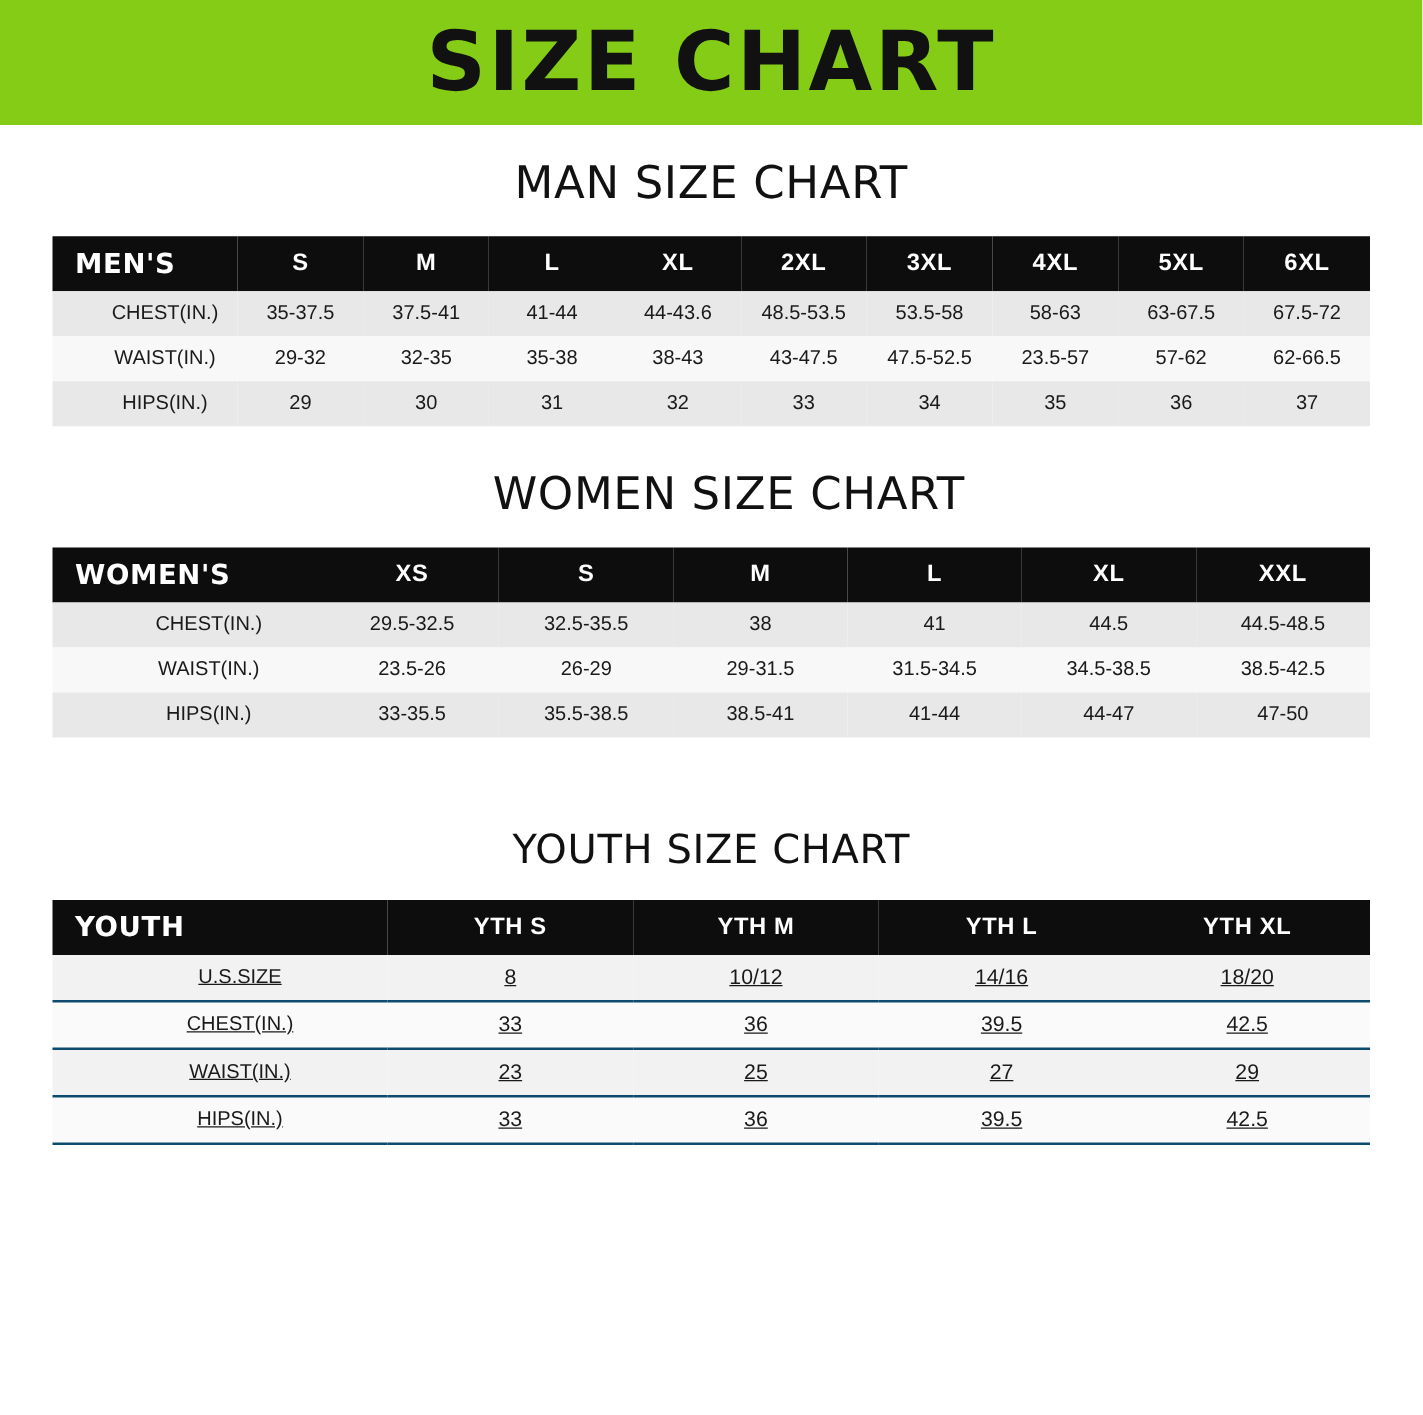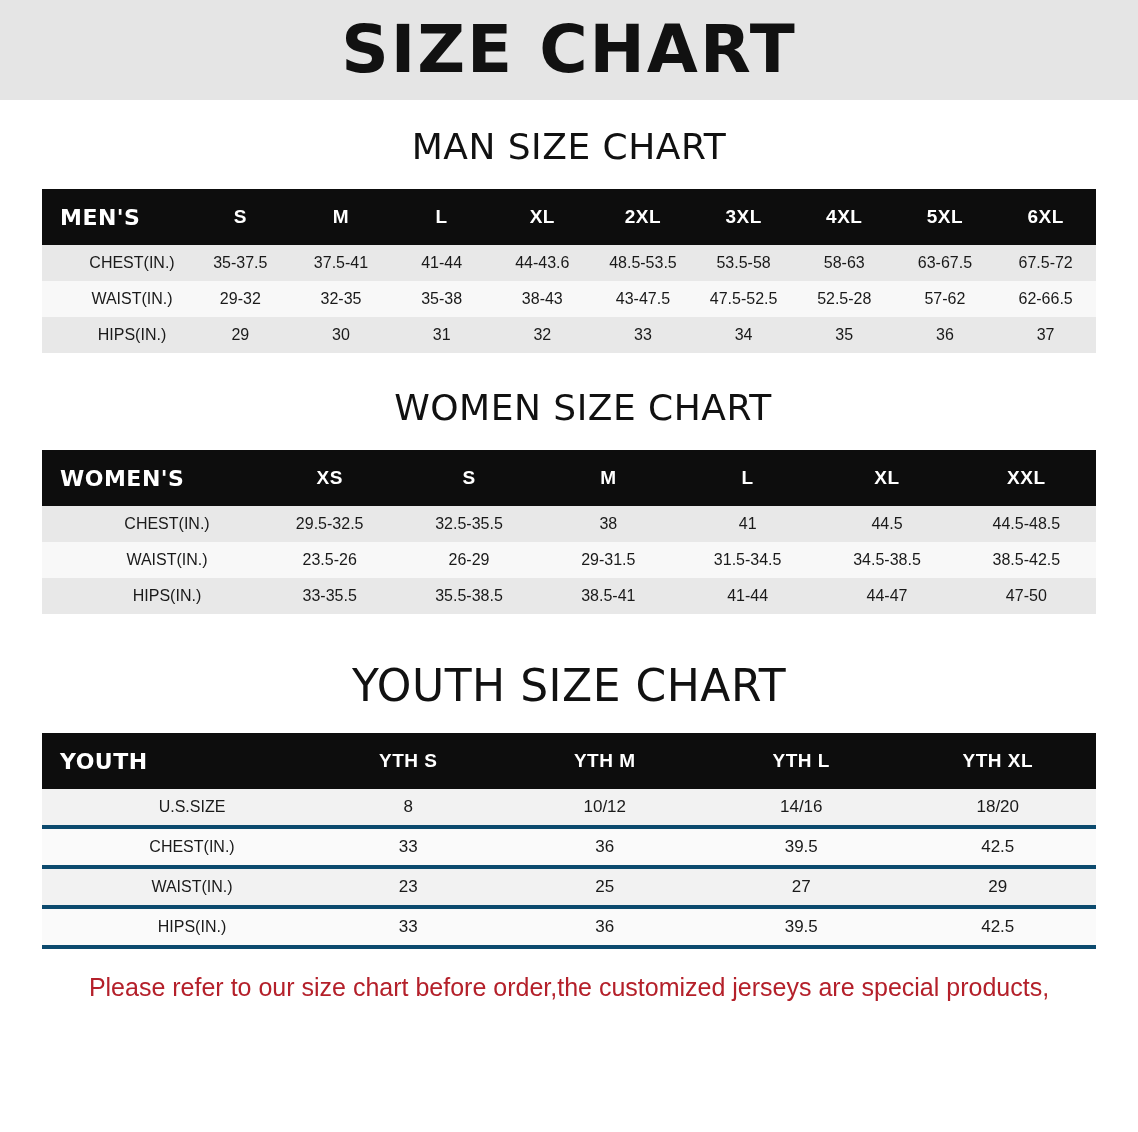--- a/index.html
+++ b/index.html
@@ -18,21 +18,21 @@
     position: relative;
     width: 1138px;
     height: 1132px;
     background: #ffffff;
   }
 
   
   .banner {
     width: 100%;
     height: 100px;
-    background: #e5e5e5;
+    background: #84cc16;
     display: flex;
     align-items: center;
     justify-content: center;
     box-sizing: border-box;
   }
   .banner-title {
     font-family: "DejaVu Sans", sans-serif;
     font-weight: bold;
     font-size: 66px;
     letter-spacing: 2px;
@@ -42,21 +42,21 @@
 
   
   .section-title {
     text-align: center;
     font-family: "DejaVu Sans", sans-serif;
     font-weight: normal;
     color: #111111;
   }
   .title-man   { font-size: 36px; margin-top: 26px; margin-bottom: 22px; letter-spacing: 0.5px;}
   .title-women { font-size: 36px; margin-top: 34px; margin-bottom: 22px; letter-spacing: 0.5px; margin-left: 28px;}
-  .title-youth { font-size: 44px; margin-top: 46px; margin-bottom: 22px; letter-spacing: 0.5px;}
+  .title-youth { font-size: 32px; margin-top: 70px; margin-bottom: 22px; letter-spacing: 0.5px;}
 
   
   .table-wrap {
     margin: 0 42px;
   }
   table.size-table {
     width: 100%;
     border-collapse: collapse;
     table-layout: fixed;
   }
@@ -69,21 +69,21 @@
     padding: 0;
     white-space: nowrap;
   }
   
   table.size-table thead tr {
     background: #0d0d0d;
   }
   table.size-table thead th {
     color: #ffffff;
     font-weight: bold;
-    height: 56px;
+    height: 44px;
     font-size: 19px;
     letter-spacing: 0.5px;
   }
   table.size-table thead th.rowlabel {
     text-align: left;
     padding-left: 18px;
     font-size: 22px;
     font-family: "DejaVu Sans", sans-serif;
   }
   table.size-table tbody tr td {
@@ -96,22 +96,23 @@
     padding-left: 32px;
   }
   
   .shade-a tbody tr:nth-child(odd)  td { background: #e8e8e8; }
   .shade-a tbody tr:nth-child(even) td { background: #f8f8f8; }
 
   
   .youth-table tbody tr td {
     height: 46px;
     background: #f2f2f2;
-    border-bottom: 4px solid #0c4a6e;
+    border-bottom: 2px solid #0c4a6e;
     font-size: 17px;
+    text-decoration: underline;
   }
   .youth-table tbody tr:nth-child(even) td { background: #fafafa; }
   .youth-table thead th { height: 52px; }
   .youth-table thead th.rowlabel { font-size: 24px; }
   .youth-table thead th { font-size: 21px; }
 
   
   .men-table col.c0   { width: 148px; }
   .women-table col.c0 { width: 218px; }
   .youth-table col.c0 { width: 268px; }
@@ -179,21 +180,21 @@
           <td>67.5-72</td>
         </tr>
         <tr>
           <td class="rowlabel">WAIST(IN.)</td>
           <td>29-32</td>
           <td>32-35</td>
           <td>35-38</td>
           <td>38-43</td>
           <td>43-47.5</td>
           <td>47.5-52.5</td>
-          <td>52.5-28</td>
+          <td>23.5-57</td>
           <td>57-62</td>
           <td>62-66.5</td>
         </tr>
         <tr>
           <td class="rowlabel">HIPS(IN.)</td>
           <td>29</td>
           <td>30</td>
           <td>31</td>
           <td>32</td>
           <td>33</td>
@@ -307,16 +308,15 @@
           <td>33</td>
           <td>36</td>
           <td>39.5</td>
           <td>42.5</td>
         </tr>
       </tbody>
     </table>
   </div>
 
   <div class="note">
-    <div>Please refer to our size chart before order,the customized jerseys are special products,</div>
   </div>
 
 </div>
 
 </body></html>

